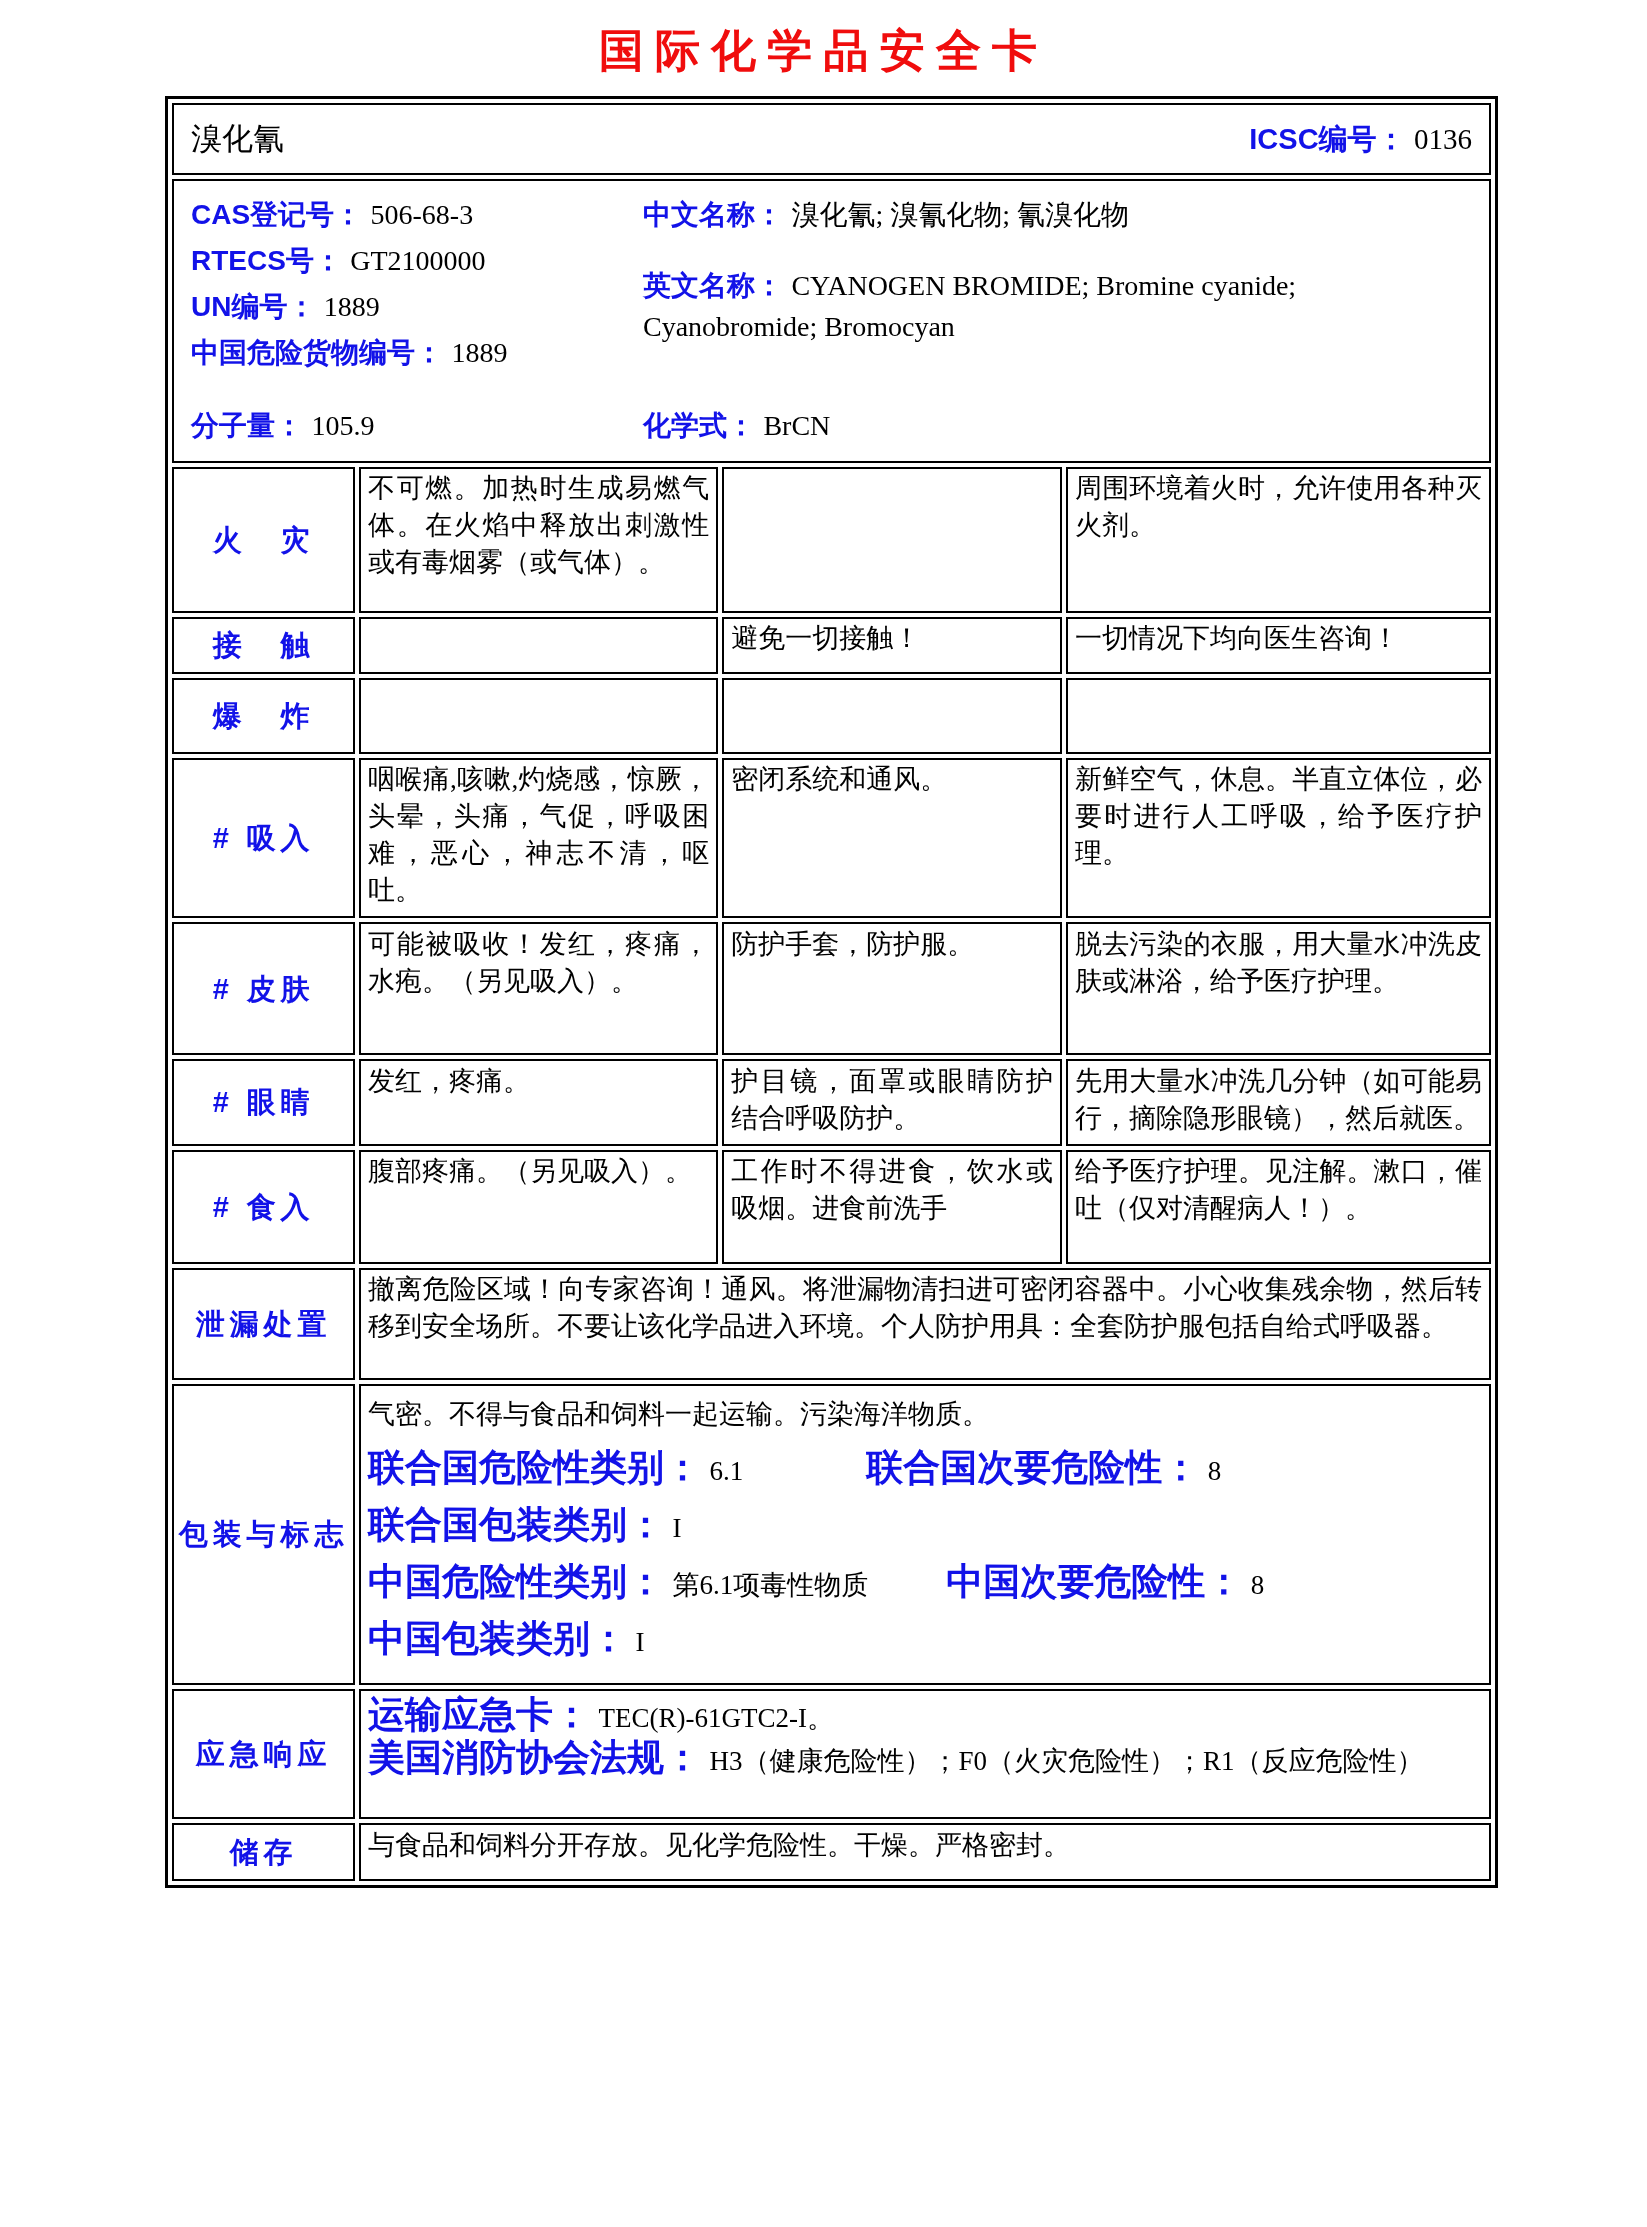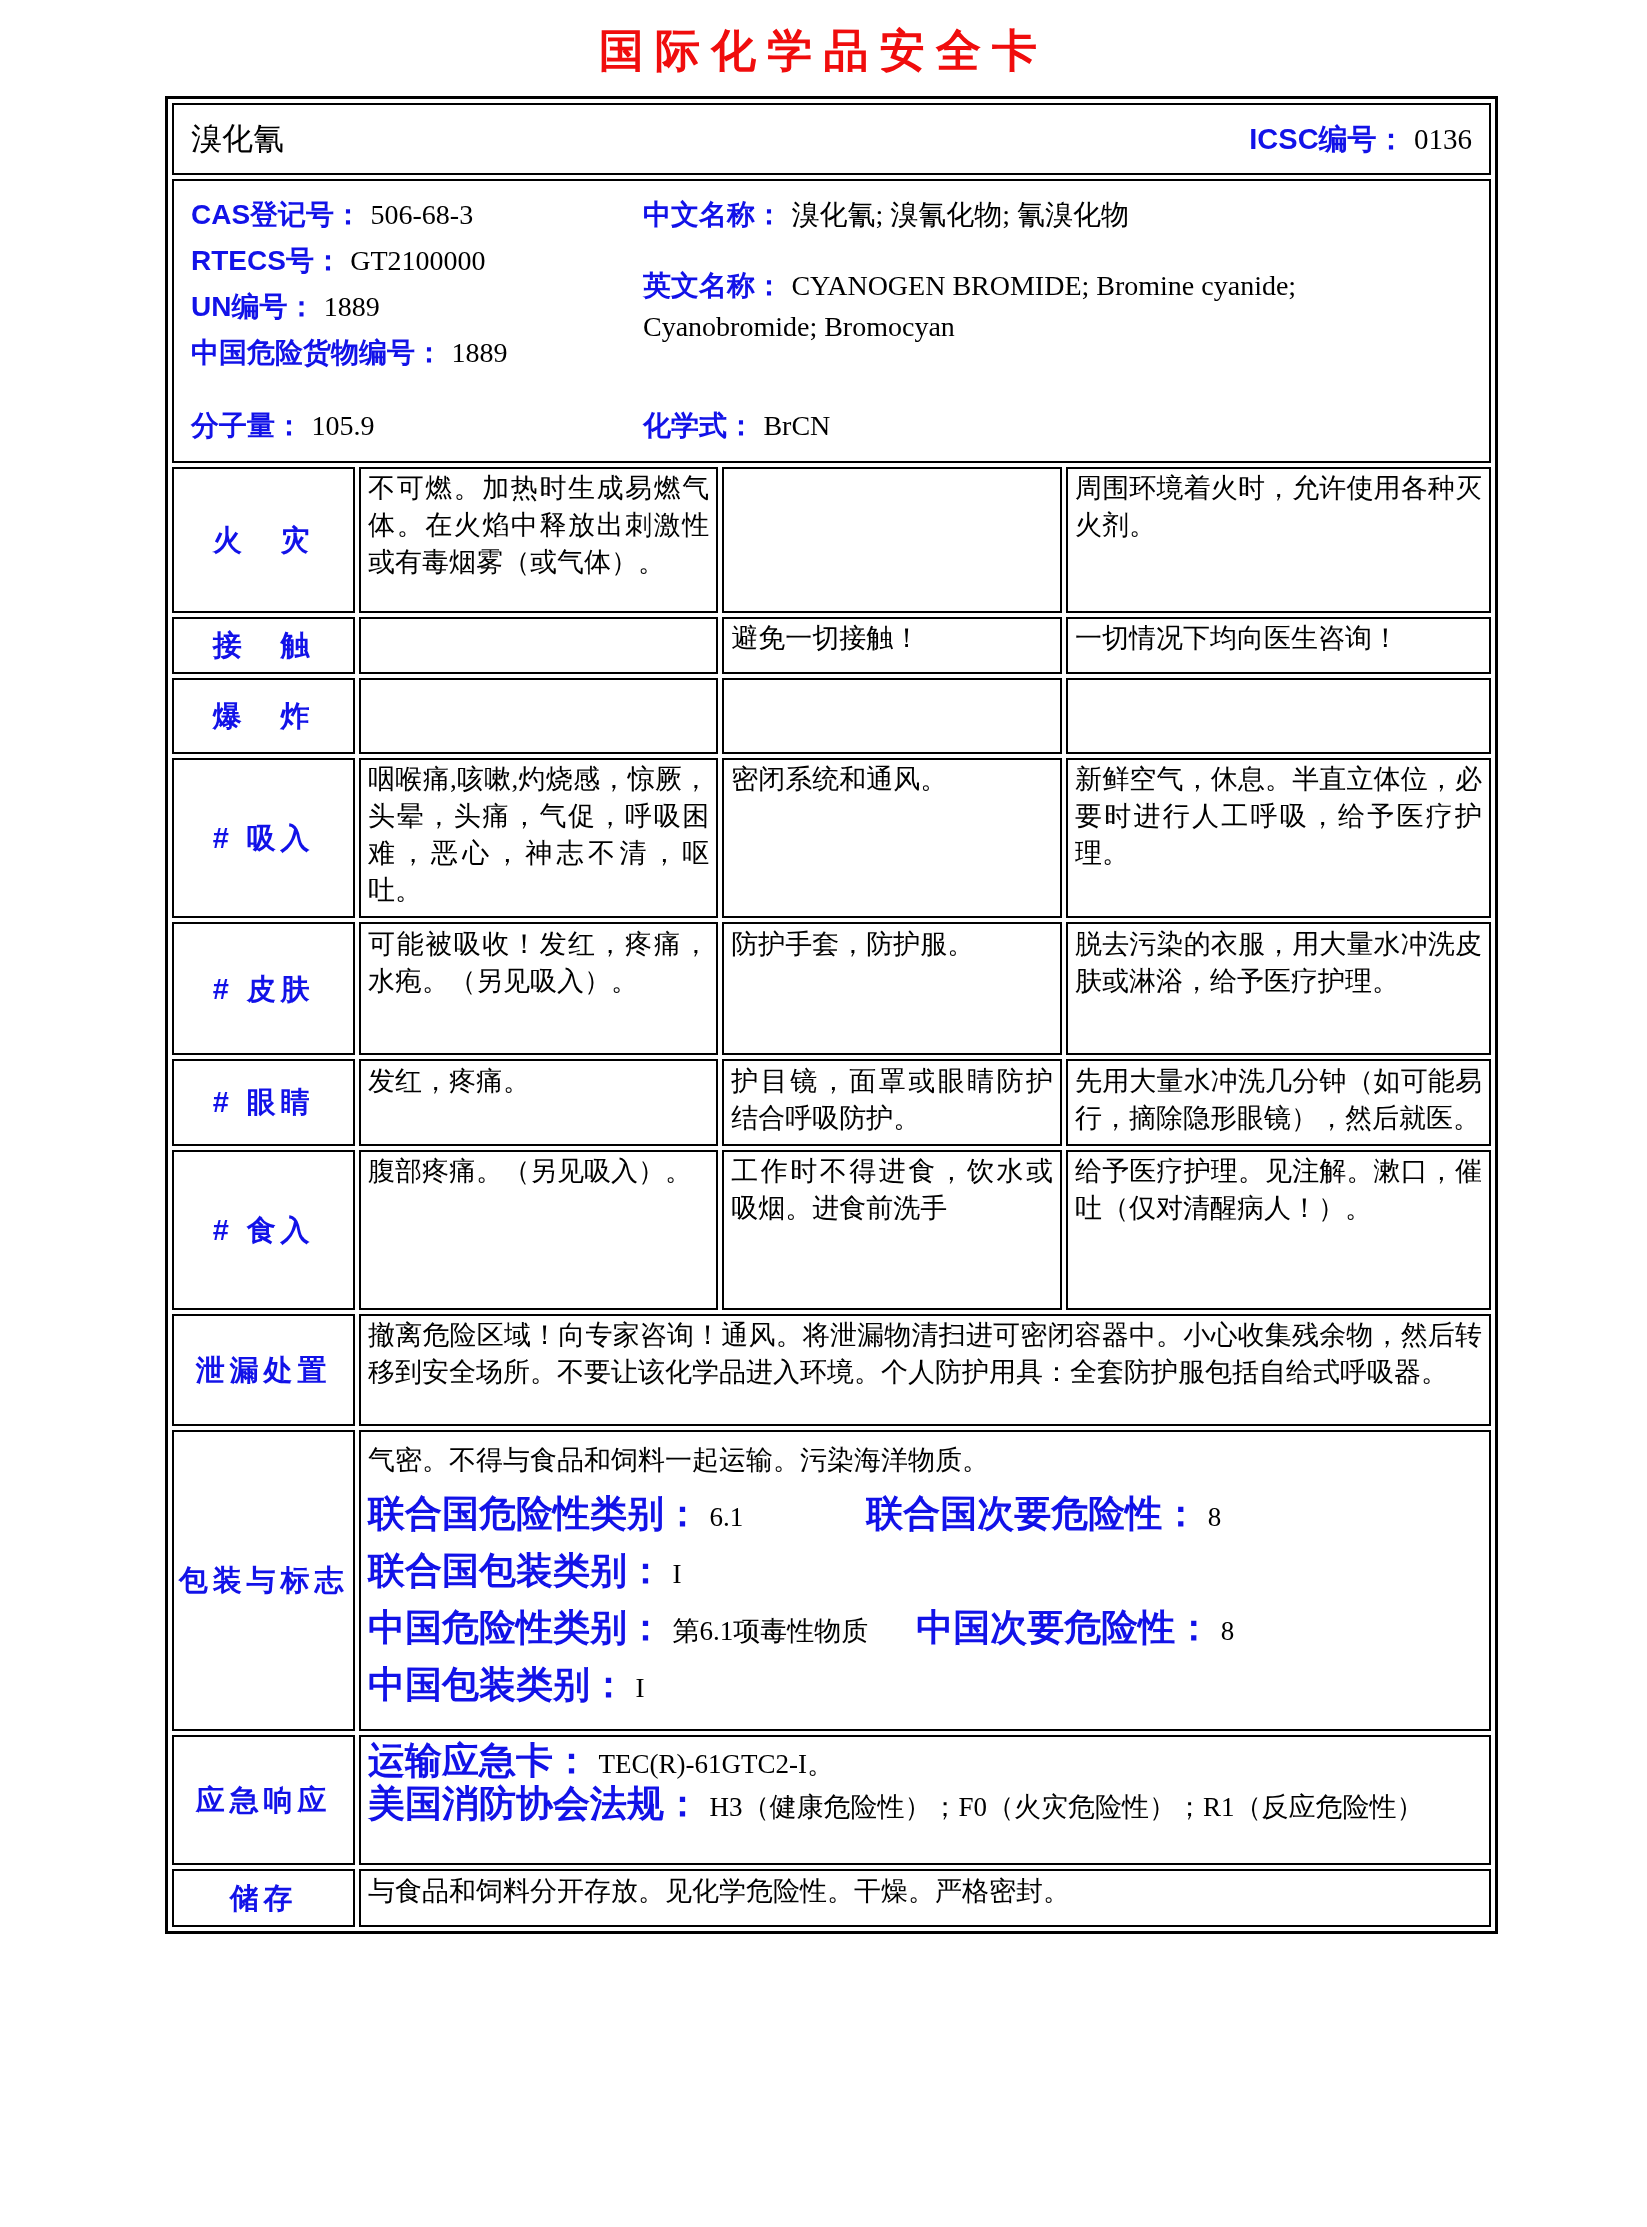--- a/index.html
+++ b/index.html
@@ -55,28 +55,28 @@
   tr.header-row td{height:104px;}
   
   .content{font-size:27px;line-height:37px;padding:1.4px 7px 7px;text-align:justify;}
   .content .blue{font-size:37px;}
   #hazard-rows tr:nth-child(1) td{height:146px;}
   #hazard-rows tr:nth-child(2) td{height:42px;}
   #hazard-rows tr:nth-child(3) td{height:76px;}
   #hazard-rows tr:nth-child(4) td{height:153px;}
   #hazard-rows tr:nth-child(5) td{height:133px;}
   #hazard-rows tr:nth-child(6) td{height:76px;}
-  #hazard-rows tr:nth-child(7) td{height:160px;}
+  #hazard-rows tr:nth-child(7) td{height:114px;}
   tr.spill-row td{height:112px;}
   tr.emergency-row td{height:130px;}
   tr.storage-row td{height:42px;}
   .pack{padding-top:7px;}
   .pack-line{margin:2.8px 0 14px;line-height:39px;}
   .gap-un{margin-left:123px;}
-  .gap-cn{margin-left:48px;}
+  .gap-cn{margin-left:78px;}
   .em-line{margin:2.8px 0 1.4px;line-height:38px;}
 </style>
 </head>
 <body>
 
 <div class="title">国际化学品安全卡</div>
 
 <table class="card">
   <colgroup>
     <col class="c1">

